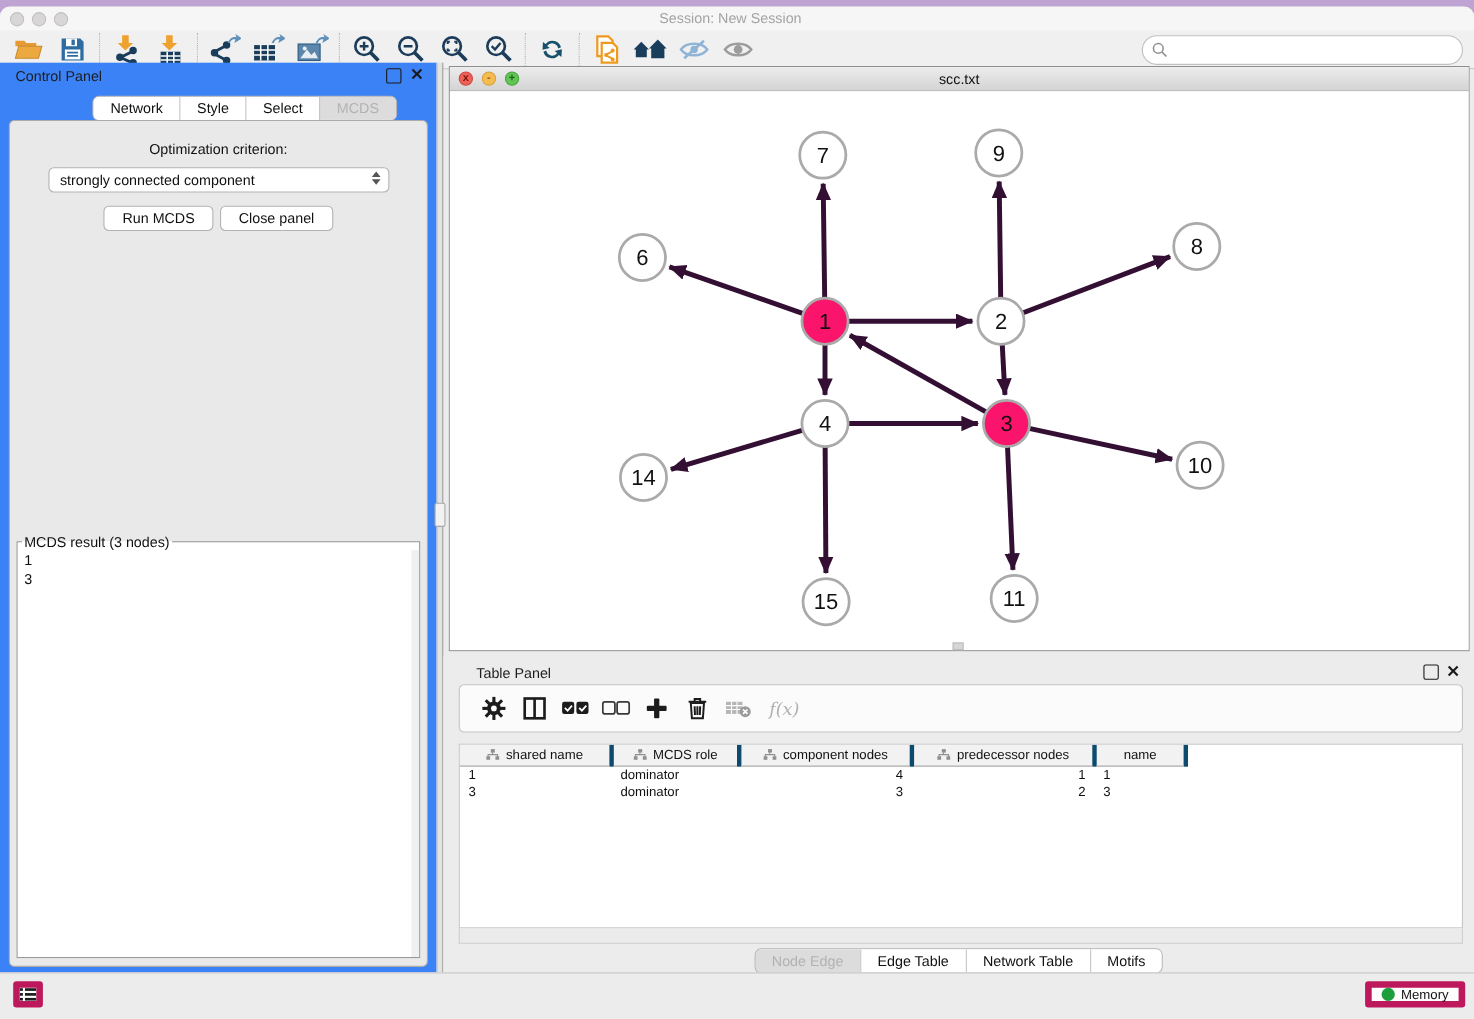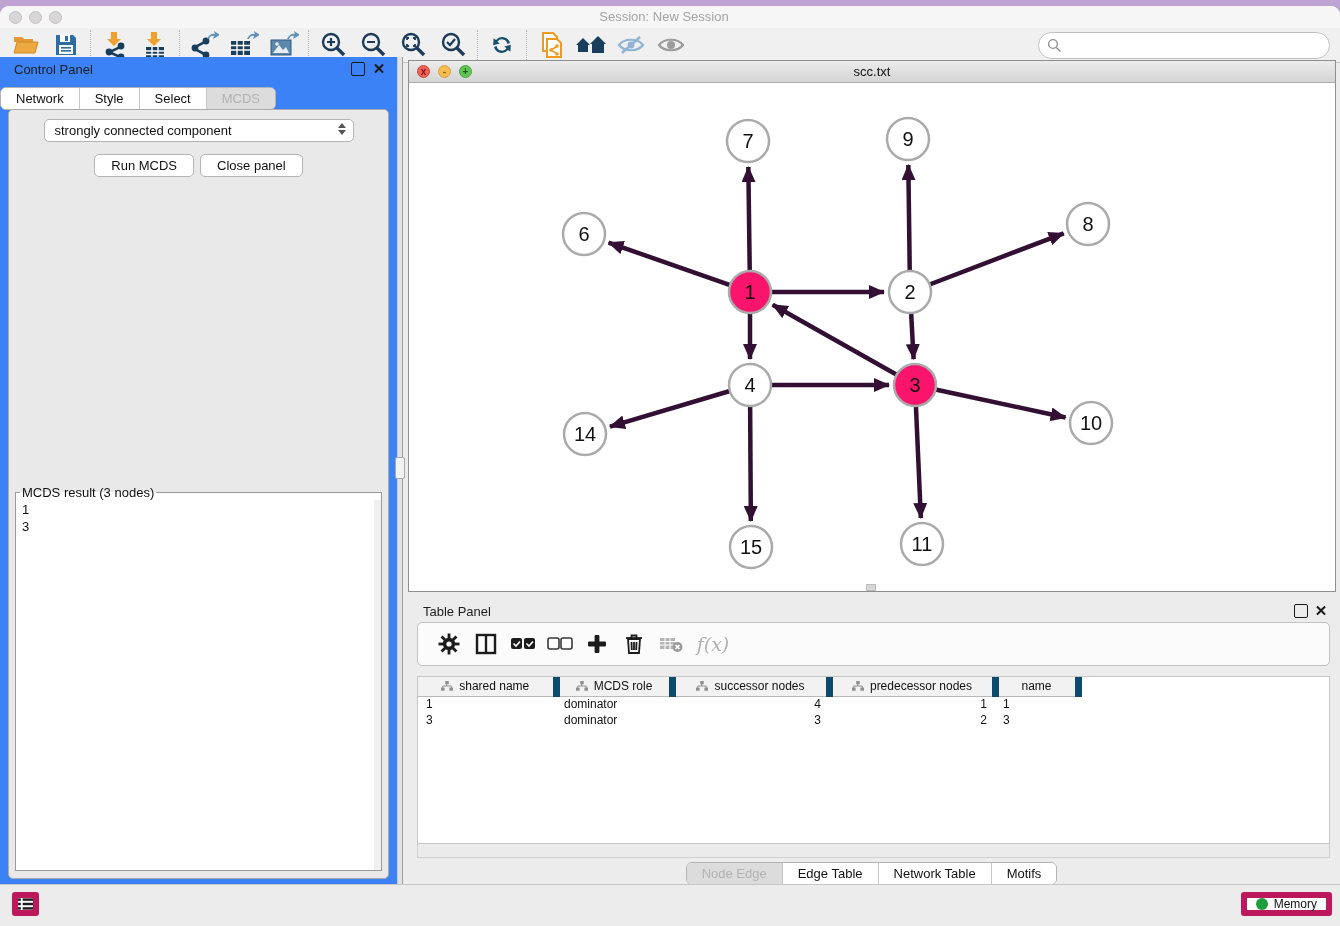--- a/index.html
+++ b/index.html
@@ -31,21 +31,21 @@
 
   
   .cp { position:absolute; left:0; top:57px; width:397px; height:827px; background:#3b82f6; }
   .panel-head { position:relative; height:24px; }
   .panel-title { position:absolute; left:14px; top:5px; font-size:13px; color:#1d1d1d; }
   .ph-btn { position:absolute; top:5px; width:14px; height:14px; font-size:12px; line-height:13px;
             text-align:center; color:#1a1a1a; cursor:default; }
   .ph-float { border:1.5px solid #1a1a1a; border-radius:2px; }
   .ph-close { font-weight:bold; font-size:15px; }
 
-  .tabs-row { display:flex; justify-content:flex-start; margin-top:6px; }
+  .tabs-row { display:flex; justify-content:center; margin-top:6px;margin-left:48px; }
   .seg { display:inline-flex; border:1px solid #b3b3b3; border-radius:6px; overflow:hidden; background:#fff; }
   .seg .tab { padding:3px 15px; font-size:13px; color:#111; background:#fff;
               border-left:1px solid #c6c6c6; cursor:default; white-space:nowrap; }
   .seg .tab:first-child { border-left:none; }
   .seg .tab.sel-gray { background:#dcdcdc; color:#b2b2b2; }
 
   .cp-box { position:absolute; left:8px; right:8px; top:52px; bottom:5px;
             border:1px solid #ababab; border-radius:5px; background:#e9e9e9; }
   .opt-label { margin-top:18px; text-align:center; font-size:13px; color:#111; }
   .select { position:relative; margin:9px auto 0; width:310px; height:23px; background:#fff;
@@ -85,26 +85,26 @@
   .netwin-title { position:absolute; left:0; right:0; top:3px; text-align:center; font-size:13px; color:#111; }
   .net-canvas { position:absolute; left:0; top:22px; right:0; bottom:0; background:#fff; }
   .net-resize { position:absolute; left:457px; bottom:0px; width:10px; height:7px;
                 background:#d6d6d6; border:1px solid #bdbdbd; }
 
   
   .tp { position:absolute; left:403px; top:596px; width:937px; height:288px; background:#ececec; }
   .tp-toolbar { position:absolute; left:14px; right:10px; top:26px; height:44px; background:#fbfbfb;
                 border:1px solid #c3c3c3; border-radius:5px; display:flex; align-items:center; padding-left:12px; }
   .tp-ico { width:37px; height:30px; display:flex; align-items:center; justify-content:center; cursor:default; }
-  .fx { font-family:"DejaVu Serif", serif; font-style:italic; font-size:19px; color:#b0b0b0; }
+  .fx { font-family:"DejaVu Serif", serif; font-style:italic; font-size:16px; color:#b0b0b0; }
 
   .tbl { position:absolute; left:14px; right:10px; top:80px; bottom:40px; background:#fff;
          border:1px solid #c6c6c6; overflow:hidden; font-size:12px; }
   .tbl table { border-collapse:collapse; }
-  .tbl th { height:19px; background:#f2f2f2; border-right:7px solid #0c4a6e; border-bottom:1px solid #b9b9b9;
+  .tbl th { height:19px; background:#f2f2f2; border-right:4px solid #0c4a6e; border-bottom:1px solid #b9b9b9;
             font-weight:normal; font-size:12px; color:#111; padding:0 4px; white-space:nowrap; }
   .th-inner { display:flex; align-items:center; justify-content:center; gap:6px; }
   .th-inner svg { flex:none; }
   .tbl td { height:16px; padding:0 8px; color:#111; white-space:nowrap; }
   .num { text-align:right; }
   .tbl-scroll { position:absolute; left:14px; right:10px; top:248px; height:14px;
                 background:#ebebeb; border:1px solid #cfcfcf; border-top:none; }
 
   .tp-tabs { position:absolute; left:0; right:0; top:266px; display:flex; justify-content:center; }
 
@@ -308,20 +308,21 @@
     </div>
     <div class="tabs-row">
       <div class="seg">
         <span class="tab">Network</span>
         <span class="tab">Style</span>
         <span class="tab">Select</span>
         <span class="tab sel-gray">MCDS</span>
       </div>
     </div>
     <div class="cp-box">
+      <div class="opt-label">Optimization criterion:</div>
       <div class="select">
         <span>strongly connected component</span>
         <span class="stepper">
             <span class="tri-up"></span>
             <span class="tri-dn"></span>
           </span>
       </div>
       <div class="btn-row">
         <div class="mac-btn">Run MCDS</div>
         <div class="mac-btn">Close panel</div>
@@ -395,21 +396,21 @@
             <text x="342" y="471" text-anchor="middle" font-size="20" fill="#111111">15</text>
             <circle cx="513" cy="461" r="21" fill="#ffffff" stroke="#aaaaaa" stroke-width="2.5"></circle>
             <text x="513" y="468" text-anchor="middle" font-size="20" fill="#111111">11</text>
           </g>
       </svg>
     </div>
     <div class="net-resize"></div>
   </div>
 
   <div class="tp">
-    <div class="panel-head" style="margin-left:20px; margin-top:3px;">
+    <div class="panel-head" style="margin-left:30px; margin-top:3px;">
       <span class="panel-title" style="left:0">Table Panel</span>
       <span class="ph-btn ph-float" style="right:32px"></span>
       <span class="ph-btn ph-close" style="right:12px">✕</span>
     </div>
 
     <div class="tp-toolbar">
       <div class="tp-ico">
         <svg width="22" height="22" viewBox="0 0 22 22">
             <g fill="#1c1c1c">
               <circle cx="11" cy="11" r="6.2"></circle>
@@ -529,21 +530,21 @@
             <th>
                 <span class="th-inner">
                   <svg width="12" height="11" viewBox="0 0 12 11">
                     <g fill="#8f8f8f">
                       <rect x="4.2" y="0" width="3.6" height="3.2"></rect>
                       <rect x="0" y="6.5" width="3.6" height="3.2"></rect>
                       <rect x="8.4" y="6.5" width="3.6" height="3.2"></rect>
                       <path d="M5.7 3 v2 M1.7 6.7 v-1.7 h8.6 v1.7" stroke="#8f8f8f" fill="none"></path>
                     </g>
                   </svg>
-                  <span>successor nodes</span>
+                  <span>component nodes</span>
                 </span>
               </th>
             <th>
                 <span class="th-inner">
                   <svg width="12" height="11" viewBox="0 0 12 11">
                     <g fill="#8f8f8f">
                       <rect x="4.2" y="0" width="3.6" height="3.2"></rect>
                       <rect x="0" y="6.5" width="3.6" height="3.2"></rect>
                       <rect x="8.4" y="6.5" width="3.6" height="3.2"></rect>
                       <path d="M5.7 3 v2 M1.7 6.7 v-1.7 h8.6 v1.7" stroke="#8f8f8f" fill="none"></path>

